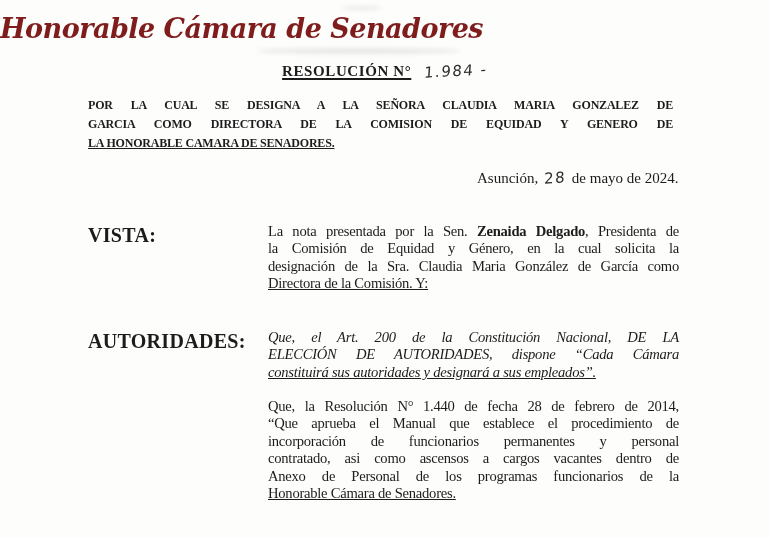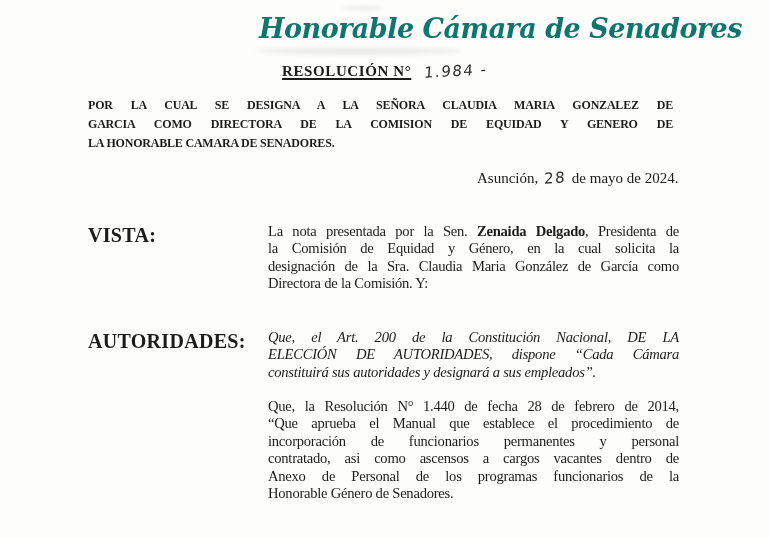--- a/index.html
+++ b/index.html
@@ -9,23 +9,23 @@
     font-family:"Liberation Serif", serif;
     color:#1c1c1c;
   }
   
   .smudge { position:absolute; background:#b9b9b9; border-radius:50%; filter:blur(2px); }
   .smudge-top { left:342px; top:6px; width:40px; height:4px; opacity:.28; }
   .smudge-title { left:256px; top:48px; width:205px; height:6px; opacity:.30; }
 
   
   .letterhead {
-    position:absolute; top:13px; left:0; width:742px; text-align:right;
+    position:absolute; top:13px; left:0; width:742px; text-align:left;
     font-family:"DejaVu Serif", serif; font-style:italic; font-weight:bold;
-    font-size:27px; letter-spacing:-0.5px; color:#0f766e;
+    font-size:27px; letter-spacing:-0.5px; color:#7f1d1d;
   }
 
   
   .resolution { position:absolute; top:62px; left:0; right:0; text-align:center; }
   .res-label {
     font-weight:bold; font-size:15px; letter-spacing:0.6px;
     text-decoration:underline; text-underline-offset:2px; text-decoration-thickness:1.5px;
   }
   .handwritten {
     font-family:"DejaVu Sans", sans-serif; display:inline-block;
@@ -34,21 +34,21 @@
   .res-number { font-size:15px; margin-left:9px; }
 
   
   .subject {
     position:absolute; left:88px; top:96px; width:585px;
     font-weight:bold; font-size:12px; line-height:19px; letter-spacing:-0.2px;
   }
 
   
   .jline   { text-align:justify; text-align-last:justify; }
-  .lline   { text-align:left; }
+  .lline   { text-align:left;text-decoration:underline; }
 
   
   .dateline { position:absolute; left:477px; top:169px; font-size:15px; white-space:nowrap; }
   .date-day { font-size:15px; margin:0 2px; transform:rotate(-4deg) skewX(-5deg); }
 
   
   .sec-label {
     position:absolute; left:88px; font-weight:bold; font-size:20px; letter-spacing:0.3px;
   }
   .label-vista { top:224px; }
@@ -109,16 +109,16 @@
     <div class="jline">ELECCIÓN DE AUTORIDADES, dispone “Cada Cámara</div>
     <div class="lline">constituirá sus autoridades y designará a sus empleados”.</div>
   </div>
 
   <div class="body-par par-cons2">
     <div class="jline">Que, la Resolución N° 1.440 de fecha 28 de febrero de 2014,</div>
     <div class="jline">“Que aprueba el Manual que establece el procedimiento de</div>
     <div class="jline">incorporación de funcionarios permanentes y personal</div>
     <div class="jline">contratado, asi como ascensos a cargos vacantes dentro de</div>
     <div class="jline">Anexo de Personal de los programas funcionarios de la</div>
-    <div class="lline">Honorable Género de Senadores.</div>
+    <div class="lline">Honorable Cámara de Senadores.</div>
   </div>
 
 </div>
 
 </body></html>

